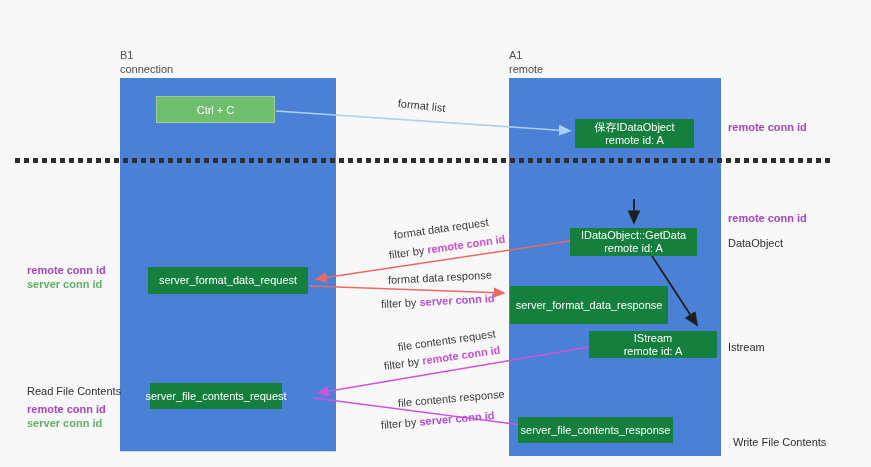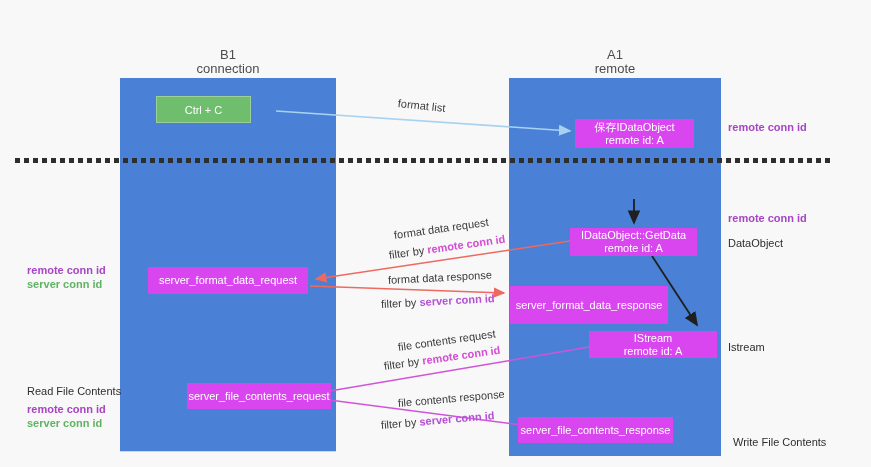--- a/index.html
+++ b/index.html
@@ -1,25 +1,25 @@
 <!DOCTYPE html>
 <html><head>
 <meta charset="utf-8">
 <style>
   html,body{margin:0;padding:0;}
   body{font-family:"Liberation Sans",sans-serif;background:#f8f8f8;}
   #canvas{position:relative;width:871px;height:467px;background:#f8f8f8;overflow:hidden;}
   .abs{position:absolute;}
   .title{width:871px;text-align:center;font-size:15px;color:#3d3d3d;}
-  .lanehdr{text-align:center;font-size:13px;color:#4d4d4d;line-height:14px;}
+  .lanehdr{text-align:left;font-size:11px;color:#4d4d4d;line-height:14px;}
   .lane{background:#4a80d6;}
   .lane-left{border-bottom:1px solid #c5d7f4;}
   .greenbox{background:#6ebe6e;border:1px solid #9ccf9a;color:#fff;font-size:11px;
             display:flex;align-items:center;justify-content:center;box-sizing:border-box;}
-  .orangebox{background:#d946ef;color:#fff;font-size:11px;display:flex;flex-direction:column;
+  .orangebox{background:#15803d;color:#fff;font-size:11px;display:flex;flex-direction:column;
              align-items:center;justify-content:center;box-sizing:border-box;line-height:13px;text-align:left;}
   .sidelbl{font-size:11px;color:#2e2e2e;white-space:nowrap;}
   .purple{color:#a845c5;font-weight:700;}
   .green{color:#5fb363;font-weight:700;}
   .alabel{font-size:11px;color:#3a3a3a;white-space:nowrap;transform-origin:left center;}
   .magenta-in{color:#d24fd2;font-weight:700;}
   .purple-in{color:#b44fd6;font-weight:700;}
   .divider{height:5px;background:repeating-linear-gradient(90deg,#2e2e2e 0 5px,rgba(0,0,0,0) 5px 9px);}
   svg{position:absolute;left:0;top:0;pointer-events:none;}
 </style>
@@ -56,21 +56,21 @@
     </defs>
     <line x1="276" y1="111" x2="570" y2="131" stroke="#a8d2f0" stroke-width="1.6" marker-end="url(#m-lblue)"></line>
     <line x1="634" y1="199" x2="634" y2="223" stroke="#1f1f1f" stroke-width="1.8" marker-end="url(#m-black)"></line>
     <line x1="570" y1="241" x2="316" y2="279" stroke="#ee6a60" stroke-width="1.5" marker-end="url(#m-salmon)"></line>
     <line x1="310" y1="286" x2="504" y2="293" stroke="#ee6a60" stroke-width="1.5" marker-end="url(#m-salmon)"></line>
     <line x1="652" y1="256" x2="697" y2="325" stroke="#1f1f1f" stroke-width="1.8" marker-end="url(#m-black)"></line>
     <line x1="589" y1="347" x2="318" y2="393" stroke="#d054da" stroke-width="1.5" marker-end="url(#m-magenta)"></line>
     <line x1="314" y1="398" x2="537" y2="427" stroke="#d054da" stroke-width="1.5" marker-end="url(#m-magenta)"></line>
   </svg>
 
-  <div class="abs greenbox" style="left:156px;top:96px;width:95px;height:27px;">
+  <div class="abs greenbox" style="left:156px;top:96px;width:119px;height:27px;">
     <span>Ctrl + C</span>
   </div>
 
   <div class="abs orangebox" style="left:575px;top:119px;width:119px;height:29px;">
     <span>保存IDataObject</span>
     <span>remote id: A</span>
   </div>
 
 
   <div class="abs orangebox" style="left:570px;top:228px;width:127px;height:28px;">
@@ -84,21 +84,21 @@
 
   <div class="abs orangebox" style="left:510px;top:286px;width:158px;height:38px;">
     <span>server_format_data_response</span>
   </div>
 
   <div class="abs orangebox" style="left:589px;top:331px;width:128px;height:27px;">
     <span>IStream</span>
     <span>remote id: A</span>
   </div>
 
-  <div class="abs orangebox" style="left:150px;top:383px;width:144px;height:26px;margin-left:37px;">
+  <div class="abs orangebox" style="left:150px;top:383px;width:132px;height:26px;">
     <span>server_file_contents_request</span>
   </div>
 
   <div class="abs orangebox" style="left:518px;top:417px;width:155px;height:26px;">
     <span>server_file_contents_response</span>
   </div>
 
   <div class="abs sidelbl purple" style="left:728px;top:121px;">remote conn id</div>
   <div class="abs sidelbl purple" style="left:728px;top:212px;">remote conn id</div>
   <div class="abs sidelbl" style="left:728px;top:237px;">DataObject</div>

